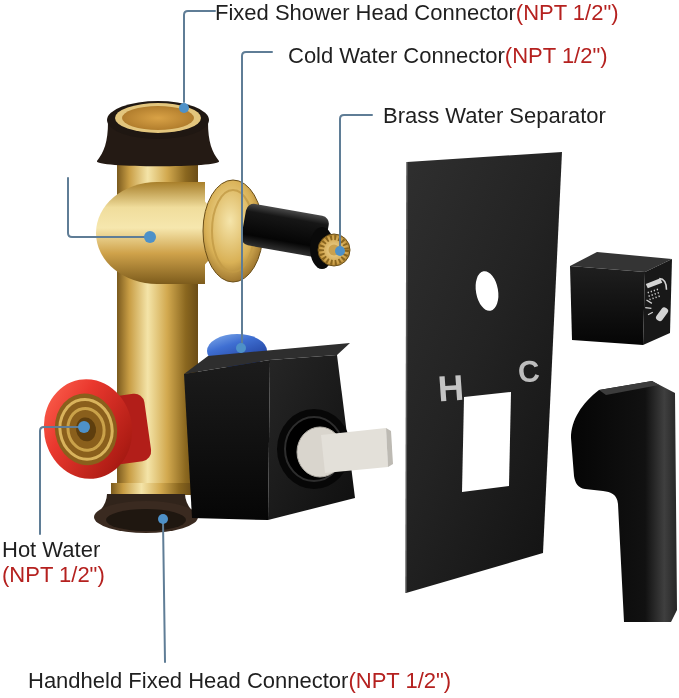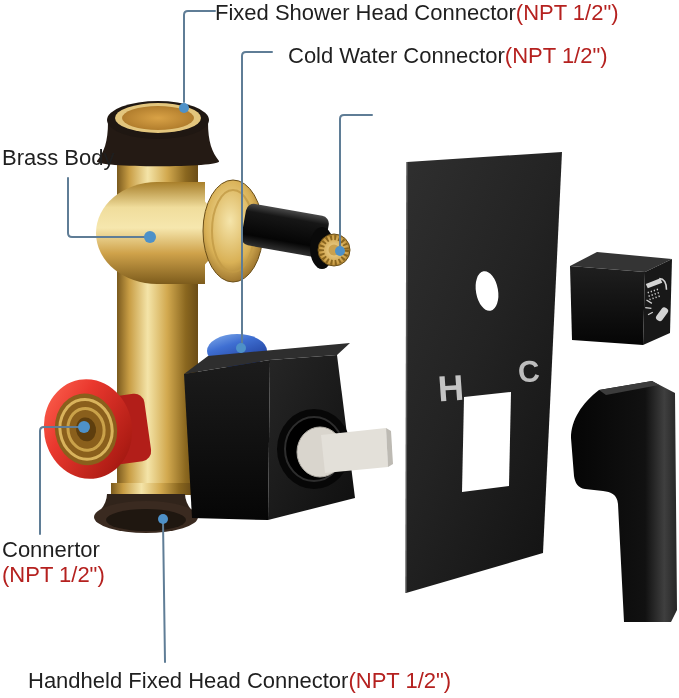--- a/index.html
+++ b/index.html
@@ -204,27 +204,27 @@
 </svg>
 
 <div class="label" style="left:215px; top:1px">
   <span>Fixed Shower Head Connector</span><span class="spec">(NPT 1/2")</span>
 </div>
 
 <div class="label" style="left:288px; top:44px">
   <span>Cold Water Connector</span><span class="spec">(NPT 1/2")</span>
 </div>
 
-
-<div class="label" style="left:2px; top:146px">
-  <span>Brass Body</span>
-</div>
+<div class="label" style="left:383px; top:104px">
+  <span>Brass Water Separator</span>
+</div>
+
 
 <div class="label hot-lines" style="left:2px; top:537px">
-  <div>Connertor</div>
+  <div>Hot Water</div>
   <div class="spec">(NPT 1/2")</div>
 </div>
 
 <div class="label" style="left:28px; top:669px">
   <span>Handheld Fixed Head Connector</span><span class="spec">(NPT 1/2")</span>
 </div>
 
 </div>
 
 </body></html>

